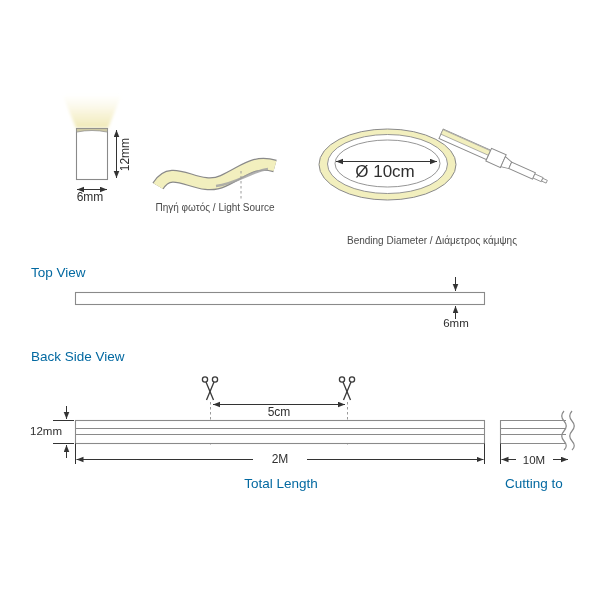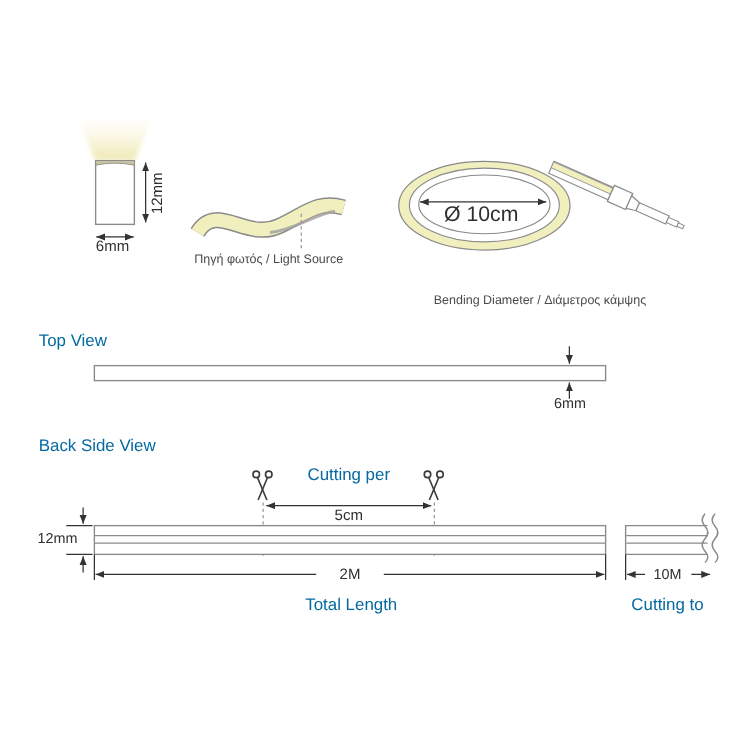--- a/index.html
+++ b/index.html
@@ -124,20 +124,19 @@
   <div class="lbl fs12 ctr rot" style="left:101px;top:148px;width:50px;">12mm</div>
   <div class="lbl fs12 ctr" style="left:65px;top:191px;width:50px;">6mm</div>
   <div class="lbl fs9 ctr" style="left:135px;top:202px;width:160px;">Πηγή φωτός / Light Source</div>
   <div class="lbl fs13 ctr" style="left:345px;top:163px;width:80px;">Ø 10cm</div>
   <div class="lbl fs9 ctr" style="left:332px;top:204px;width:200px;margin-top:31px;">Bending Diameter / Διάμετρος κάμψης</div>
 
   <div class="lbl fs14" style="left:31px;top:266px;">Top View</div>
   <div class="lbl fs11 ctr" style="left:431px;top:317px;width:50px;">6mm</div>
 
   <div class="lbl fs14" style="left:31px;top:350px;">Back Side View</div>
-  <div class="lbl fs14 ctr" style="left:219px;top:373px;width:120px;">Cutting per</div>
   <div class="lbl fs12 ctr" style="left:249px;top:406px;width:60px;">5cm</div>
   <div class="lbl fs11 rgt" style="left:20px;top:425px;width:42px;">12mm</div>
   <div class="lbl fs12 ctr" style="left:255px;top:453px;width:50px;">2M</div>
   <div class="lbl fs14 ctr" style="left:211px;top:477px;width:140px;text-align:center;">Total Length</div>
   <div class="lbl fs11 ctr" style="left:514px;top:453.5px;width:40px;">10M</div>
   <div class="lbl fs14 ctr" style="left:474px;top:477px;width:120px;">Cutting to</div>
 </div>
 
 </body></html>

